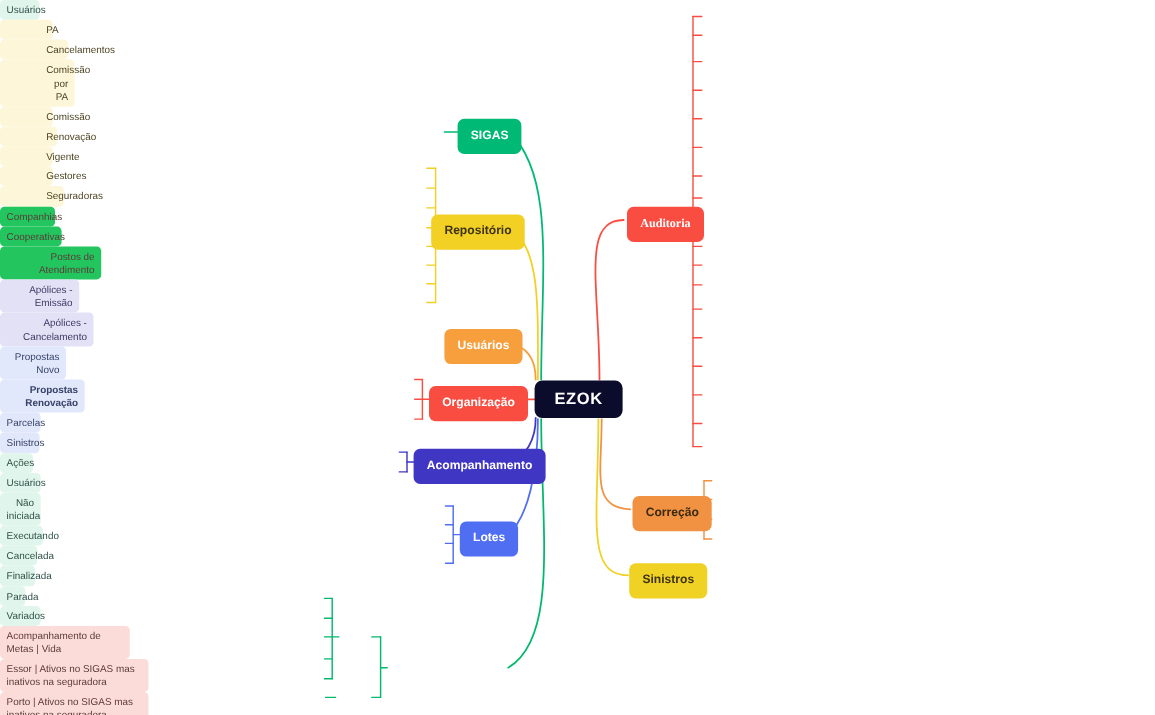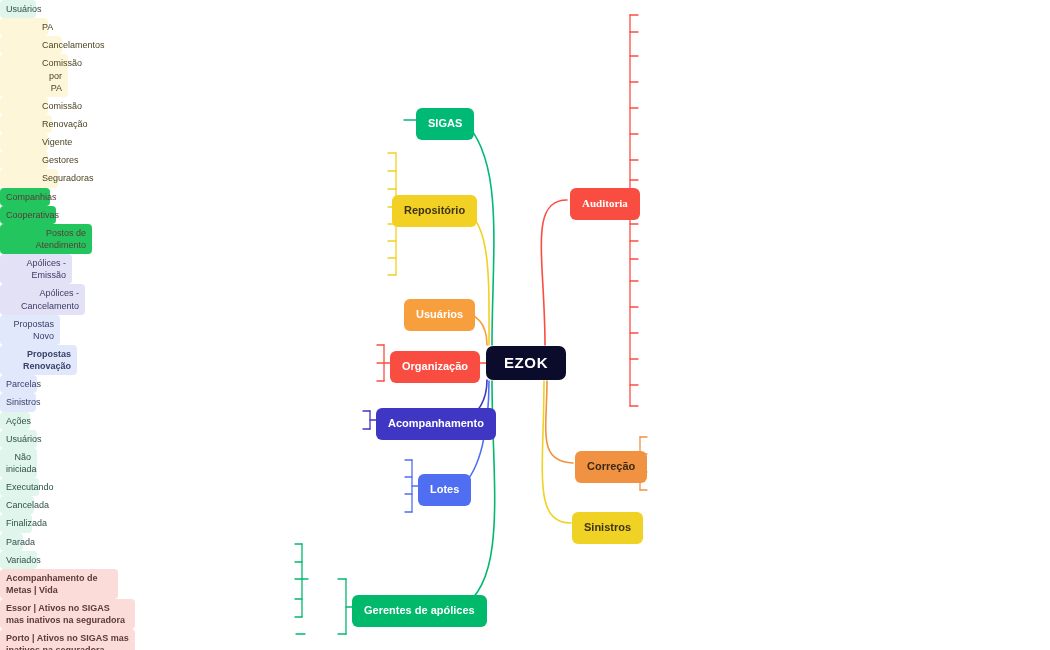--- a/index.html
+++ b/index.html
@@ -72,21 +72,21 @@
     font-size: 9px;
     border-radius: 4px;
     padding: 3px 6px;
     white-space: normal;
     display: block;
     line-height: 1.35;
     box-sizing: border-box;
   }
   .l-green  { background: #e0f5eb; color: #31514a; }
   .l-yellow { background: #fdf6d8; color: #4e4523; padding-left: 42px; }
-  .l-red    { background: #fbdcd9; color: #5c3b38; font-weight: bold; }
+  .l-red    { background: #fbdcd9; color: #5c3b38; }
   .l-pink   { background: #22c55e; color: #5c3b38; }
   .l-indigo { background: #e2e1f6; color: #3d3a62; }
   .l-blue   { background: #e2e8fb; color: #364268; }
 
   .leaf.right { text-align: left; }
   .leaf.left  { text-align: right; }
   .mid        { text-align: left; }
 </style>
 </head>
 <body>
@@ -219,21 +219,20 @@
   <div class="node branch b-indigo" style="left:376px; top:408px;">Acompanhamento</div>
   <div class="leaf l-indigo left" style="left:291px; top:404px; width:72px;">Apólices - Emissão</div>
   <div class="leaf l-indigo left" style="left:278px; top:422px; width:85px;">Apólices - Cancelamento</div>
 
   <div class="node branch b-blue" style="left:418px; top:474px;">Lotes</div>
   <div class="leaf l-blue left" style="left:345px; top:453px; width:60px;">Propostas Novo</div>
   <div class="leaf l-blue left" style="left:328px; top:470px; width:77px;font-weight:bold;">Propostas Renovação</div>
   <div class="leaf l-blue left" style="left:368px; top:487px; width:37px;">Parcelas</div>
   <div class="leaf l-blue left" style="left:369px; top:505px; width:36px;">Sinistros</div>
 
-  <div class="node branch b-green2" style="left:352px; top:595px;">Gerentes de apólices</div>
   <div class="leaf l-green mid" style="left:308px; top:572px; width:30px;">Ações</div>
   <div class="leaf l-green mid" style="left:305px; top:627px; width:37px;">Usuários</div>
   <div class="leaf l-green left" style="left:258px; top:537px; width:37px;">Não iniciada</div>
   <div class="leaf l-green left" style="left:256px; top:555px; width:39px;">Executando</div>
   <div class="leaf l-green left" style="left:261px; top:572px; width:34px;">Cancelada</div>
   <div class="leaf l-green left" style="left:263px; top:592px; width:32px;">Finalizada</div>
   <div class="leaf l-green left" style="left:272px; top:610px; width:23px;">Parada</div>
   <div class="leaf l-green left" style="left:259px; top:627px; width:37px;">Variados</div>
 
   <div class="node branch b-red" style="left:570px; top:188px;font-family:Liberation Serif, serif;">Auditoria</div>

